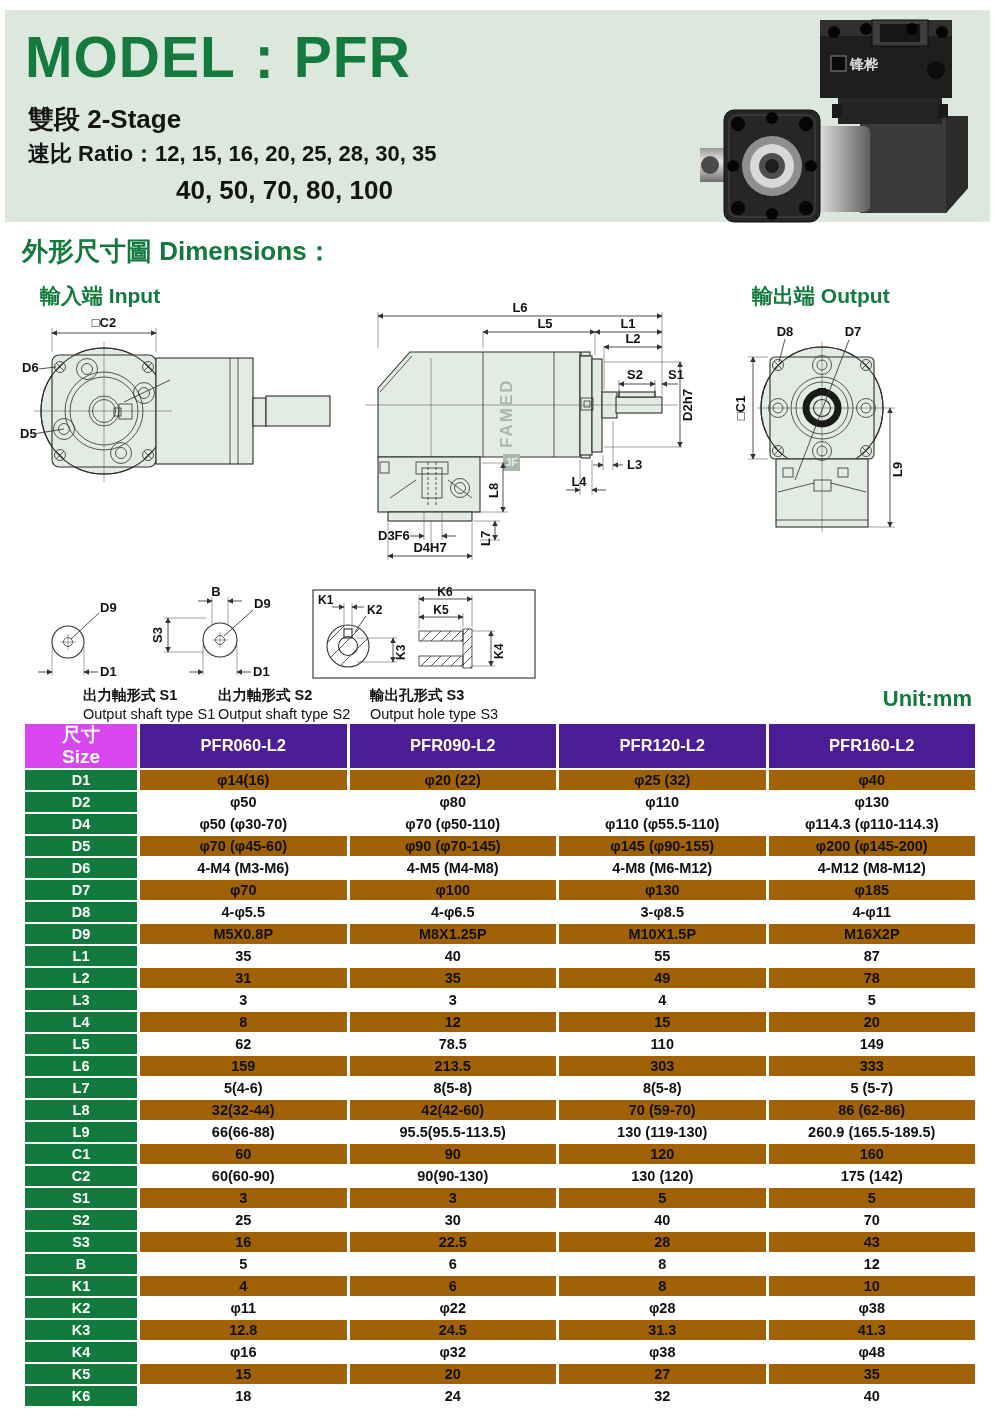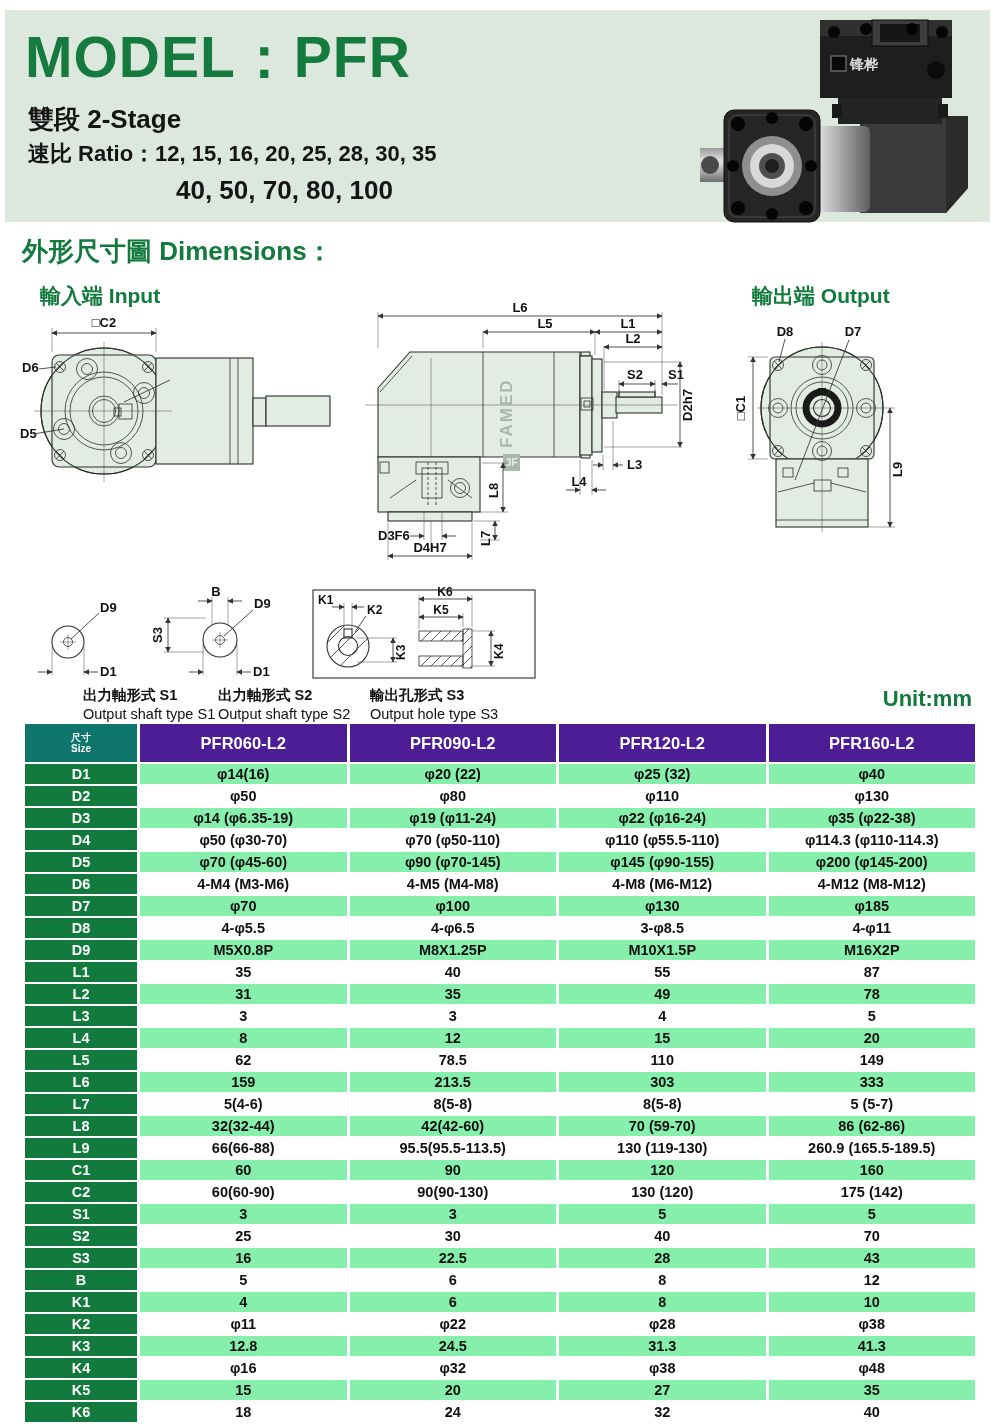--- a/index.html
+++ b/index.html
@@ -20,25 +20,25 @@
   .input-label{left:40px;top:282px;}
   .output-label{left:752px;top:282px;}
   .unit{left:850px;top:686px;width:122px;text-align:right;font-size:22px;font-weight:bold;color:#117a3c;}
   
   .cap{font-size:14.5px;line-height:1.3;color:#111;margin-left:48px;}
   .cap .zh{font-weight:bold;}
   
   table.spec{position:absolute;left:22px;top:722px;width:956px;border-collapse:separate;border-spacing:3px 2px;table-layout:fixed;}
   .spec th,.spec td{padding:0;margin:0;}
   .spec col.c0{width:112px;}
-  .spec th.sizehead{background:#0f766e;color:#fff;font-size:10px;font-weight:bold;line-height:1.15;height:38px;}
+  .spec th.sizehead{background:#d946ef;color:#fff;font-size:19px;font-weight:bold;line-height:1.15;height:38px;}
   .spec th.model{background:#4c1d95;color:#fff;font-size:16.5px;font-weight:bold;height:38px;}
   .spec th.rowlabel{background:#127a3c;color:#fff;font-size:14.5px;font-weight:bold;height:20px;}
   .spec td.val{text-align:center;font-size:14.5px;font-weight:600;color:#101010;background:#ffffff;}
-  .spec tr.alt td.val{background:#86efac;}
+  .spec tr.alt td.val{background:#a16207;}
   
   .ol{fill:#e3ece3;stroke:#2f2f2f;stroke-width:1.1;}
   .nf{fill:none;stroke:#2f2f2f;stroke-width:1.1;}
   .d{fill:none;stroke:#2f2f2f;stroke-width:0.8;}
   .dim{fill:none;stroke:#333;stroke-width:0.85;}
   .cl{fill:none;stroke:#555;stroke-width:0.55;}
   .lbl{font-family:"Liberation Sans","DejaVu Sans",sans-serif;font-size:13px;font-weight:bold;fill:#111;}
   .lbl-s{font-family:"Liberation Sans","DejaVu Sans",sans-serif;font-size:12px;font-weight:bold;fill:#111;}
   .wm{font-family:"Liberation Sans","DejaVu Sans",sans-serif;font-size:17px;font-weight:bold;fill:#a9b8ac;letter-spacing:2px;}
   .wm2{font-family:"Liberation Sans","DejaVu Sans",sans-serif;font-size:10px;font-weight:bold;fill:#e8efe8;}
@@ -490,27 +490,20 @@
         <td class="val">φ25 (32)</td>
         <td class="val">φ40</td>
       </tr>
       <tr>
         <th class="rowlabel">D2</th>
         <td class="val">φ50</td>
         <td class="val">φ80</td>
         <td class="val">φ110</td>
         <td class="val">φ130</td>
       </tr>
-      <tr class="alt">
-        <th class="rowlabel">D3</th>
-        <td class="val">φ14 (φ6.35-19)</td>
-        <td class="val">φ19 (φ11-24)</td>
-        <td class="val">φ22 (φ16-24)</td>
-        <td class="val">φ35 (φ22-38)</td>
-      </tr>
       <tr>
         <th class="rowlabel">D4</th>
         <td class="val">φ50 (φ30-70)</td>
         <td class="val">φ70 (φ50-110)</td>
         <td class="val">φ110 (φ55.5-110)</td>
         <td class="val">φ114.3 (φ110-114.3)</td>
       </tr>
       <tr class="alt">
         <th class="rowlabel">D5</th>
         <td class="val">φ70 (φ45-60)</td>

